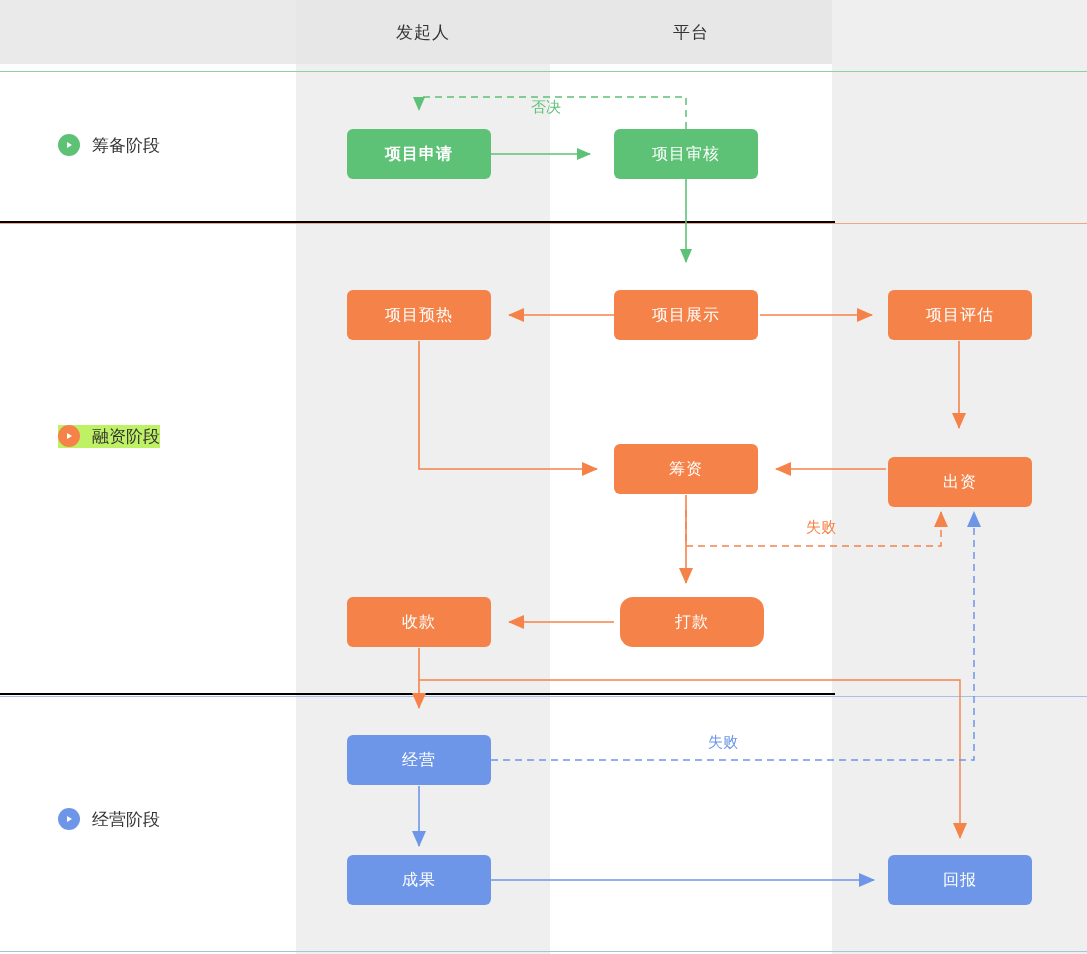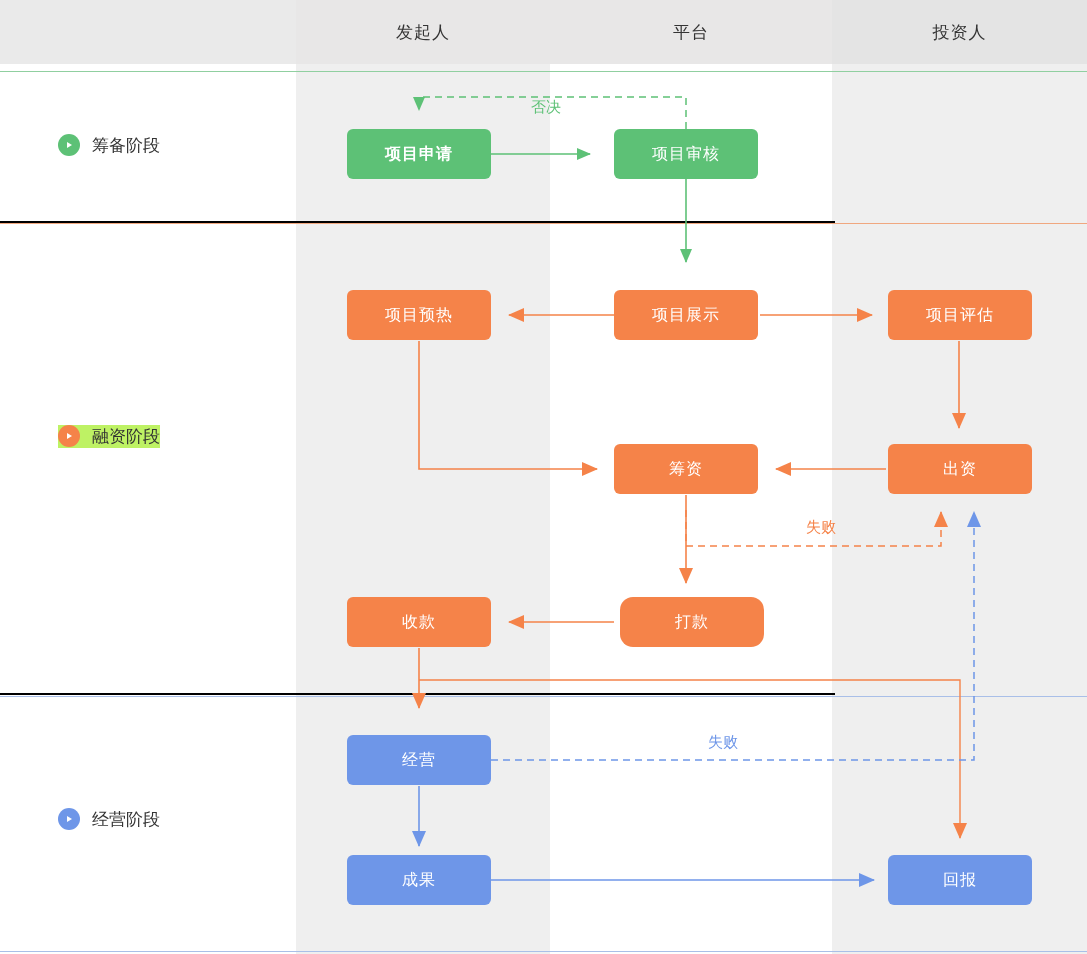--- a/index.html
+++ b/index.html
@@ -123,23 +123,20 @@
   <div class="col-band band-b" style="left:550px;width:282px;"></div>
   <div class="col-band band-c" style="left:832px;width:255px;"></div>
 
   <div class="header-row">
     <div class="header-cell hdr-corner" style="left:0;width:296px;"></div>
     <div class="header-cell hdr-light" style="left:296px;width:254px;">
         <span>发起人</span>
       </div>
     <div class="header-cell hdr-light" style="left:550px;width:282px;">
         <span>平台</span>
-      </div>
-    <div class="header-cell hdr-dark" style="left:832px;width:255px;">
-        <span>投资人</span>
       </div>
   </div>
 
   <div class="lane-sep" style="top:71px;  border-color:#90cfa0;"></div>
   <div class="lane-sep" style="top:223px; border-color:#f0a77f;"></div>
   <div class="lane-sep-black" style="left:0;width:835px;top:221px;"></div>
   <div class="lane-sep" style="top:696px; border-color:#a9bfe8;"></div>
   <div class="lane-sep-black" style="left:0;width:835px;top:693px;"></div>
   <div class="lane-sep" style="top:951px; border-color:#a9bfe8;"></div>
 
@@ -233,21 +230,21 @@
   <div class="node orange" style="left:347px;top:290px;">
       <span>项目预热</span>
     </div>
   <div class="node orange" style="left:888px;top:290px;">
       <span>项目评估</span>
     </div>
 
   <div class="node orange" style="left:614px;top:444px;">
       <span>筹资</span>
     </div>
-  <div class="node orange" style="left:888px;top:444px;">
+  <div class="node orange" style="left:888px;top:457px;">
       <span>出资</span>
     </div>
 
   <div class="node orange" style="left:347px;top:597px;">
       <span>收款</span>
     </div>
   <div class="node orange" style="left:620px;top:597px;border-radius:13px;">
       <span>打款</span>
     </div>
 

